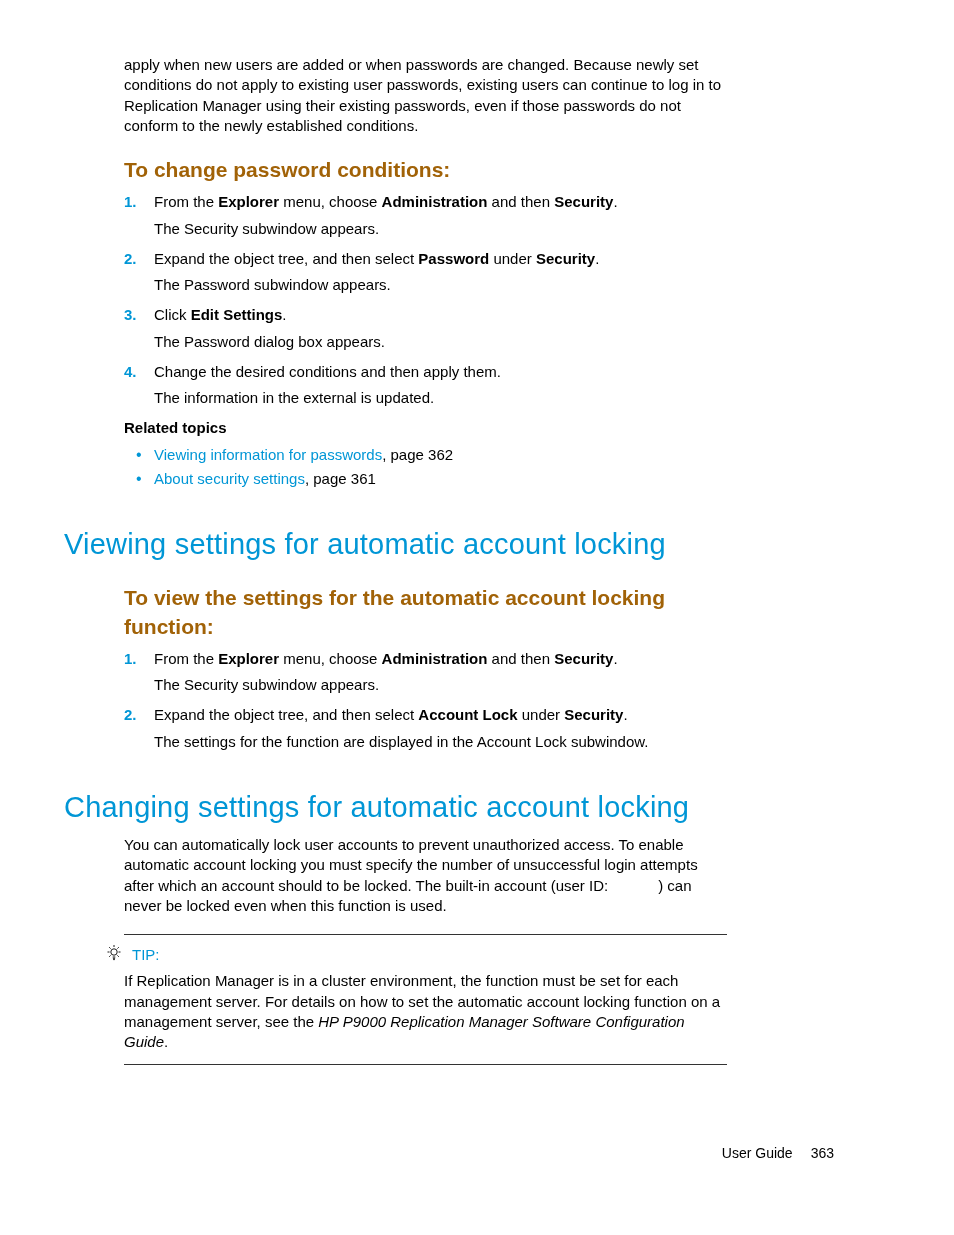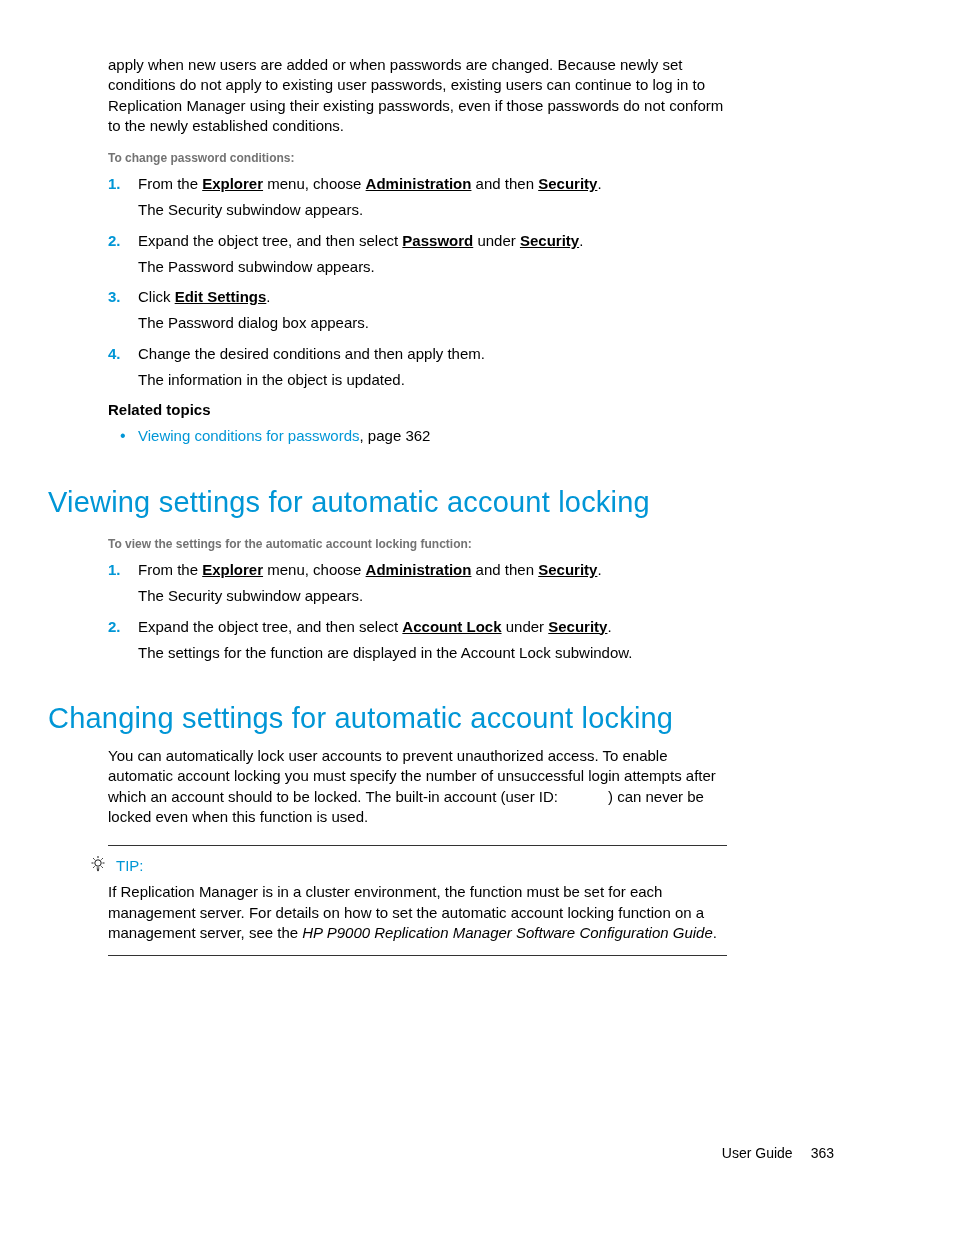--- a/index.html
+++ b/index.html
@@ -10,34 +10,34 @@
     color: #000;
     margin: 0;
     padding: 0;
     background: #fff;
     width: 954px;
     height: 1235px;
     position: relative;
     box-sizing: border-box;
   }
   .page {
-    padding: 55px 120px 0 48px;
+    padding: 55px 120px 0 64px;
     width: 847px;
     box-sizing: border-box;
   }
   .content-indent {
     margin-left: 60px;
   }
   p { margin: 0 0 6px 0; }
   .intro { line-height: 1.35; }
   .subhead {
-    color: #737373;
+    color: #a16207;
     font-weight: bold;
-    font-size: 12px;
-    margin-top: 14px;
+    font-size: 21px;
+    margin-top: 20px;
     margin-bottom: 8px;
   }
   .related-topics-hdr {
     font-weight: bold;
     margin-top: 10px;
     margin-bottom: 6px;
   }
   ol.steps {
     list-style: none;
     padding: 0;
@@ -115,21 +115,21 @@
   }
   .tip-body p { margin-bottom: 10px; }
   em.ital { font-style: italic; }
   .footer {
     position: absolute;
     bottom: 72px;
     right: 120px;
     font-size: 14px;
   }
   .footer .pg { margin-left: 18px; }
-  b { font-weight: bold; text-decoration: underline; }
+  b { font-weight: bold; }
 </style>
 </head>
 <body>
 
 <div class="page">
 
   <div class="content-indent">
     <p class="intro">apply when new users are added or when passwords are changed. Because newly set conditions do not apply to existing user passwords, existing users can continue to log in to Replication Manager using their existing passwords, even if those passwords do not conform to the newly established conditions.</p>
 
     <p class="subhead">To change password conditions:</p>
@@ -152,28 +152,31 @@
       <li>
         <span class="num">3.</span>
         <span>
           <span>Click </span><b>Edit Settings</b><span>.</span>
         </span>
         <div class="step-result">The Password dialog box appears.</div>
       </li>
       <li>
         <span class="num">4.</span>
         <span>Change the desired conditions and then apply them.</span>
-        <div class="step-result">The information in the object is updated.</div>
+        <div class="step-result">The information in the external is updated.</div>
       </li>
     </ol>
 
     <p class="related-topics-hdr">Related topics</p>
     <ul class="bullets">
       <li>
-        <span class="link">Viewing conditions for passwords</span><span>, page 362</span>
+        <span class="link">Viewing information for passwords</span><span>, page 362</span>
+      </li>
+      <li>
+        <span class="link">About security settings</span><span>, page 361</span>
       </li>
     </ul>
   </div>
 
   <h2 class="section">Viewing settings for automatic account locking</h2>
   <div class="content-indent">
     <p class="subhead">To view the settings for the automatic account locking function:</p>
     <ol class="steps">
       <li>
         <span class="num">1.</span>

